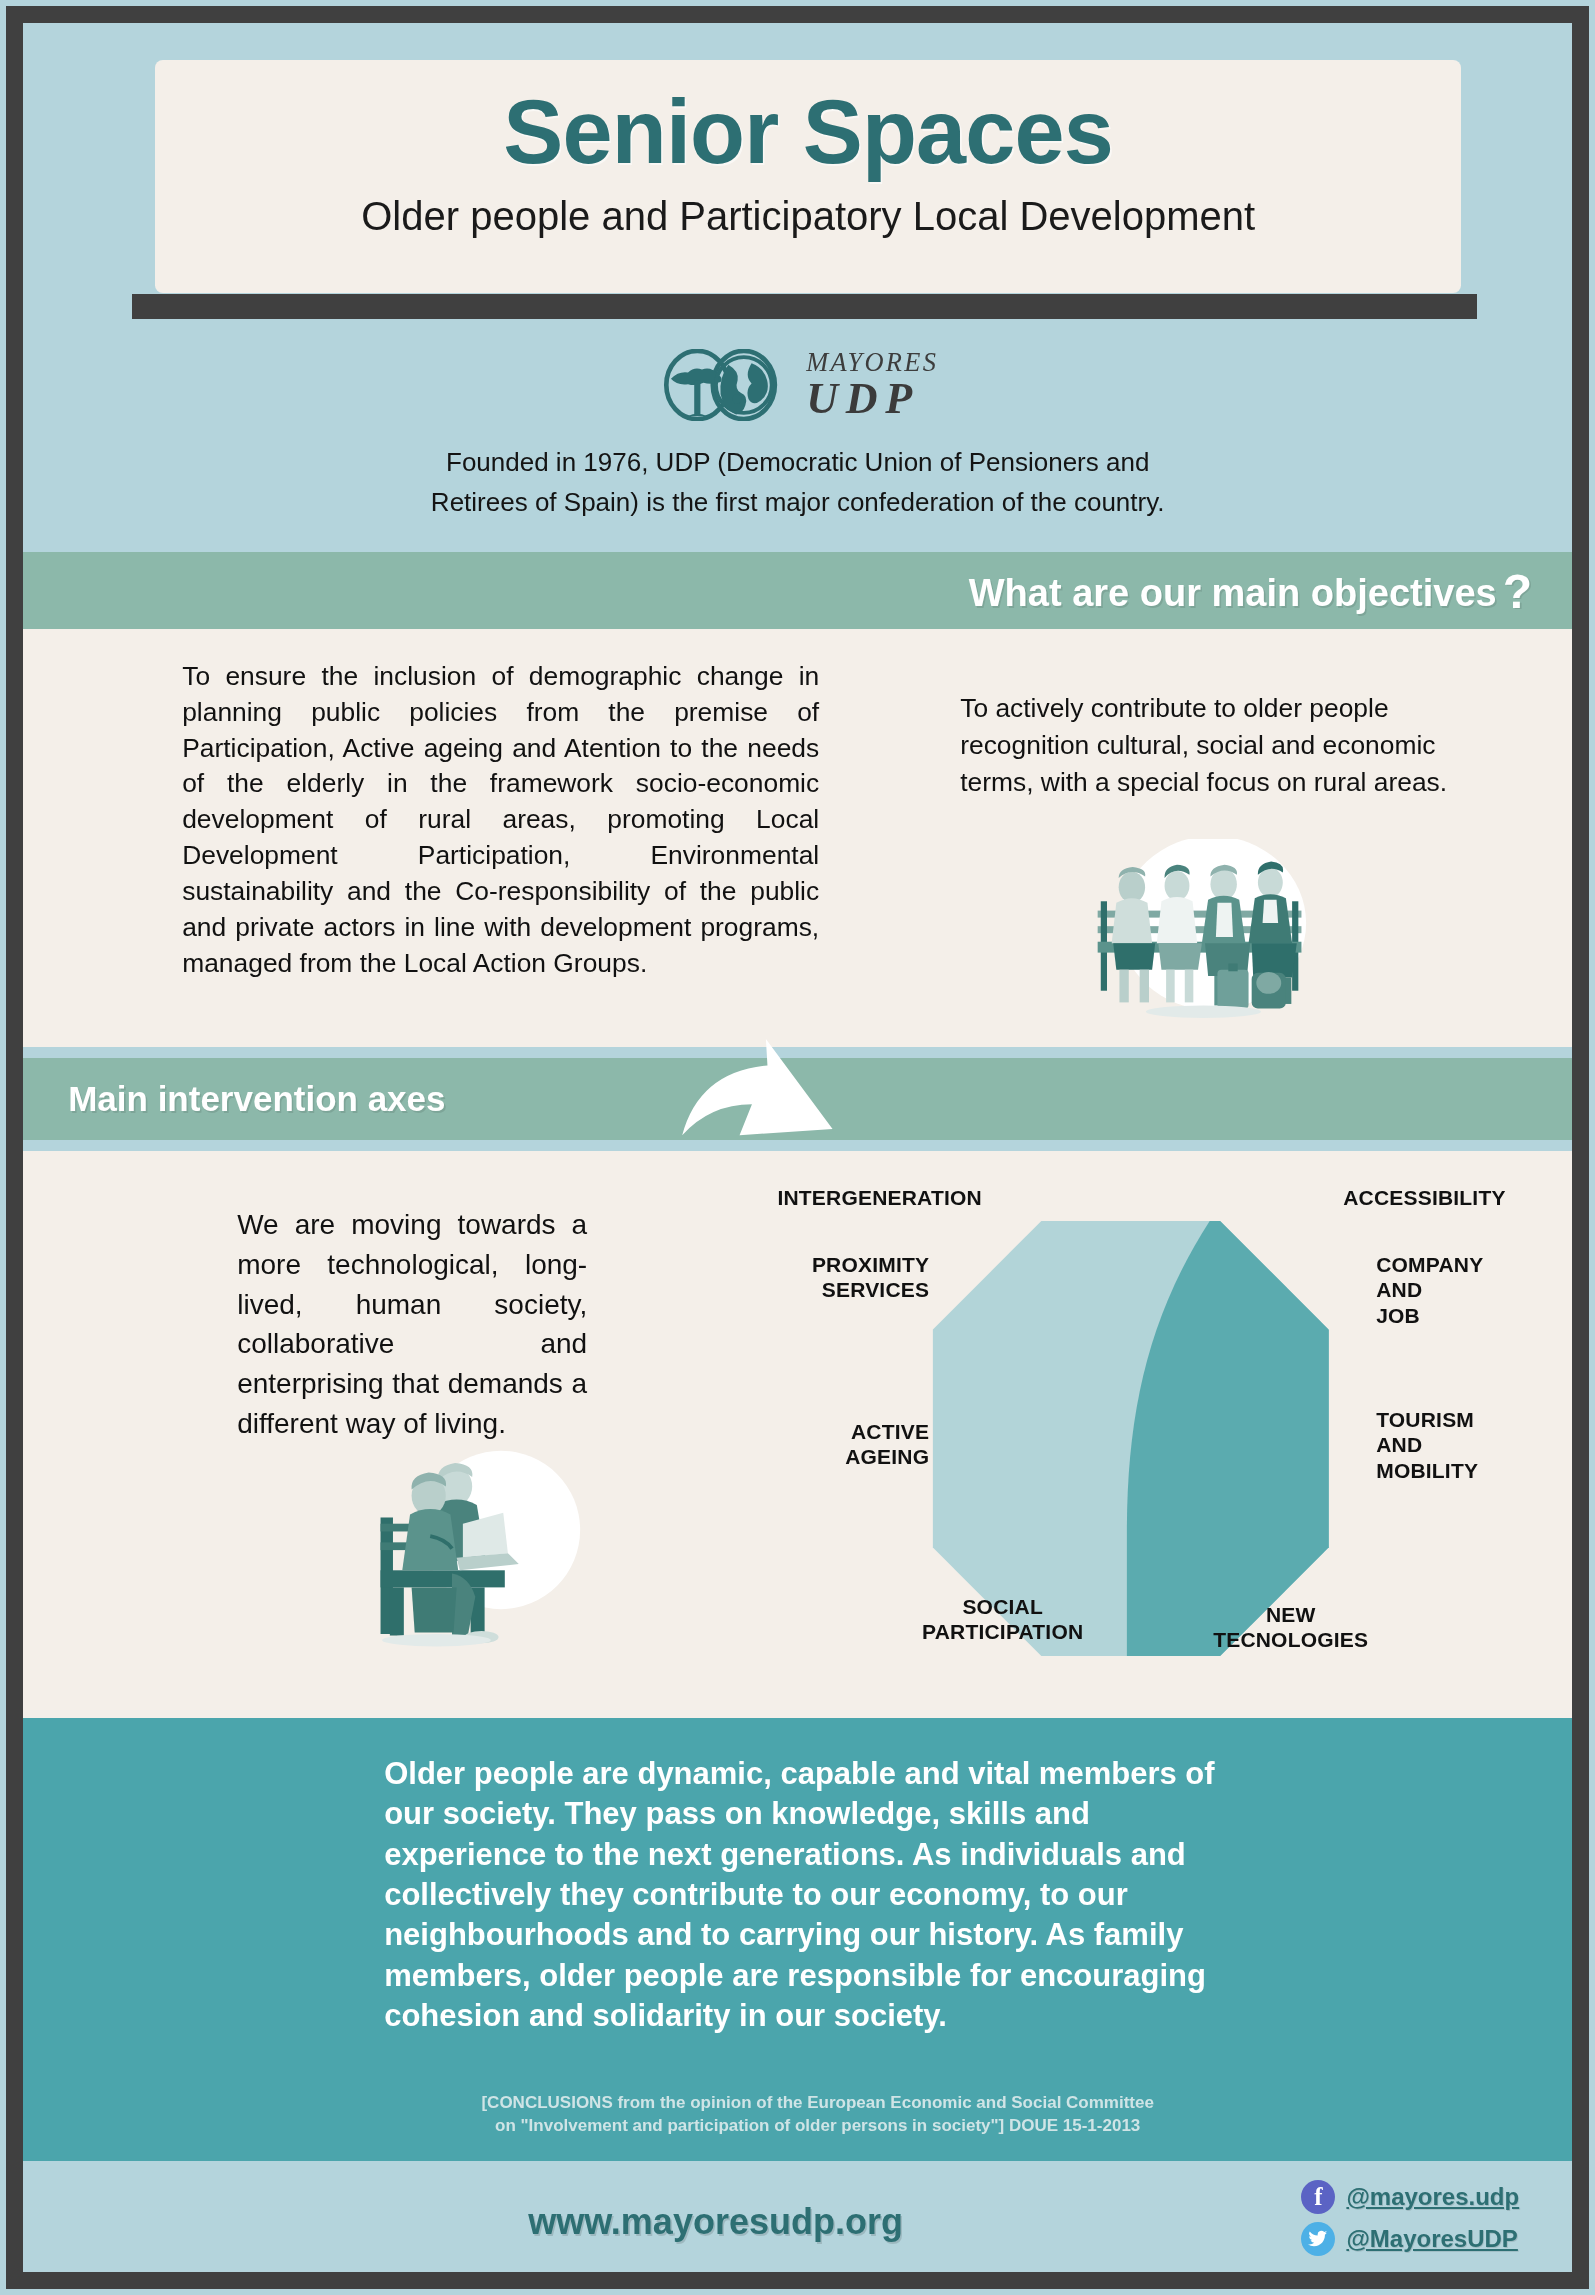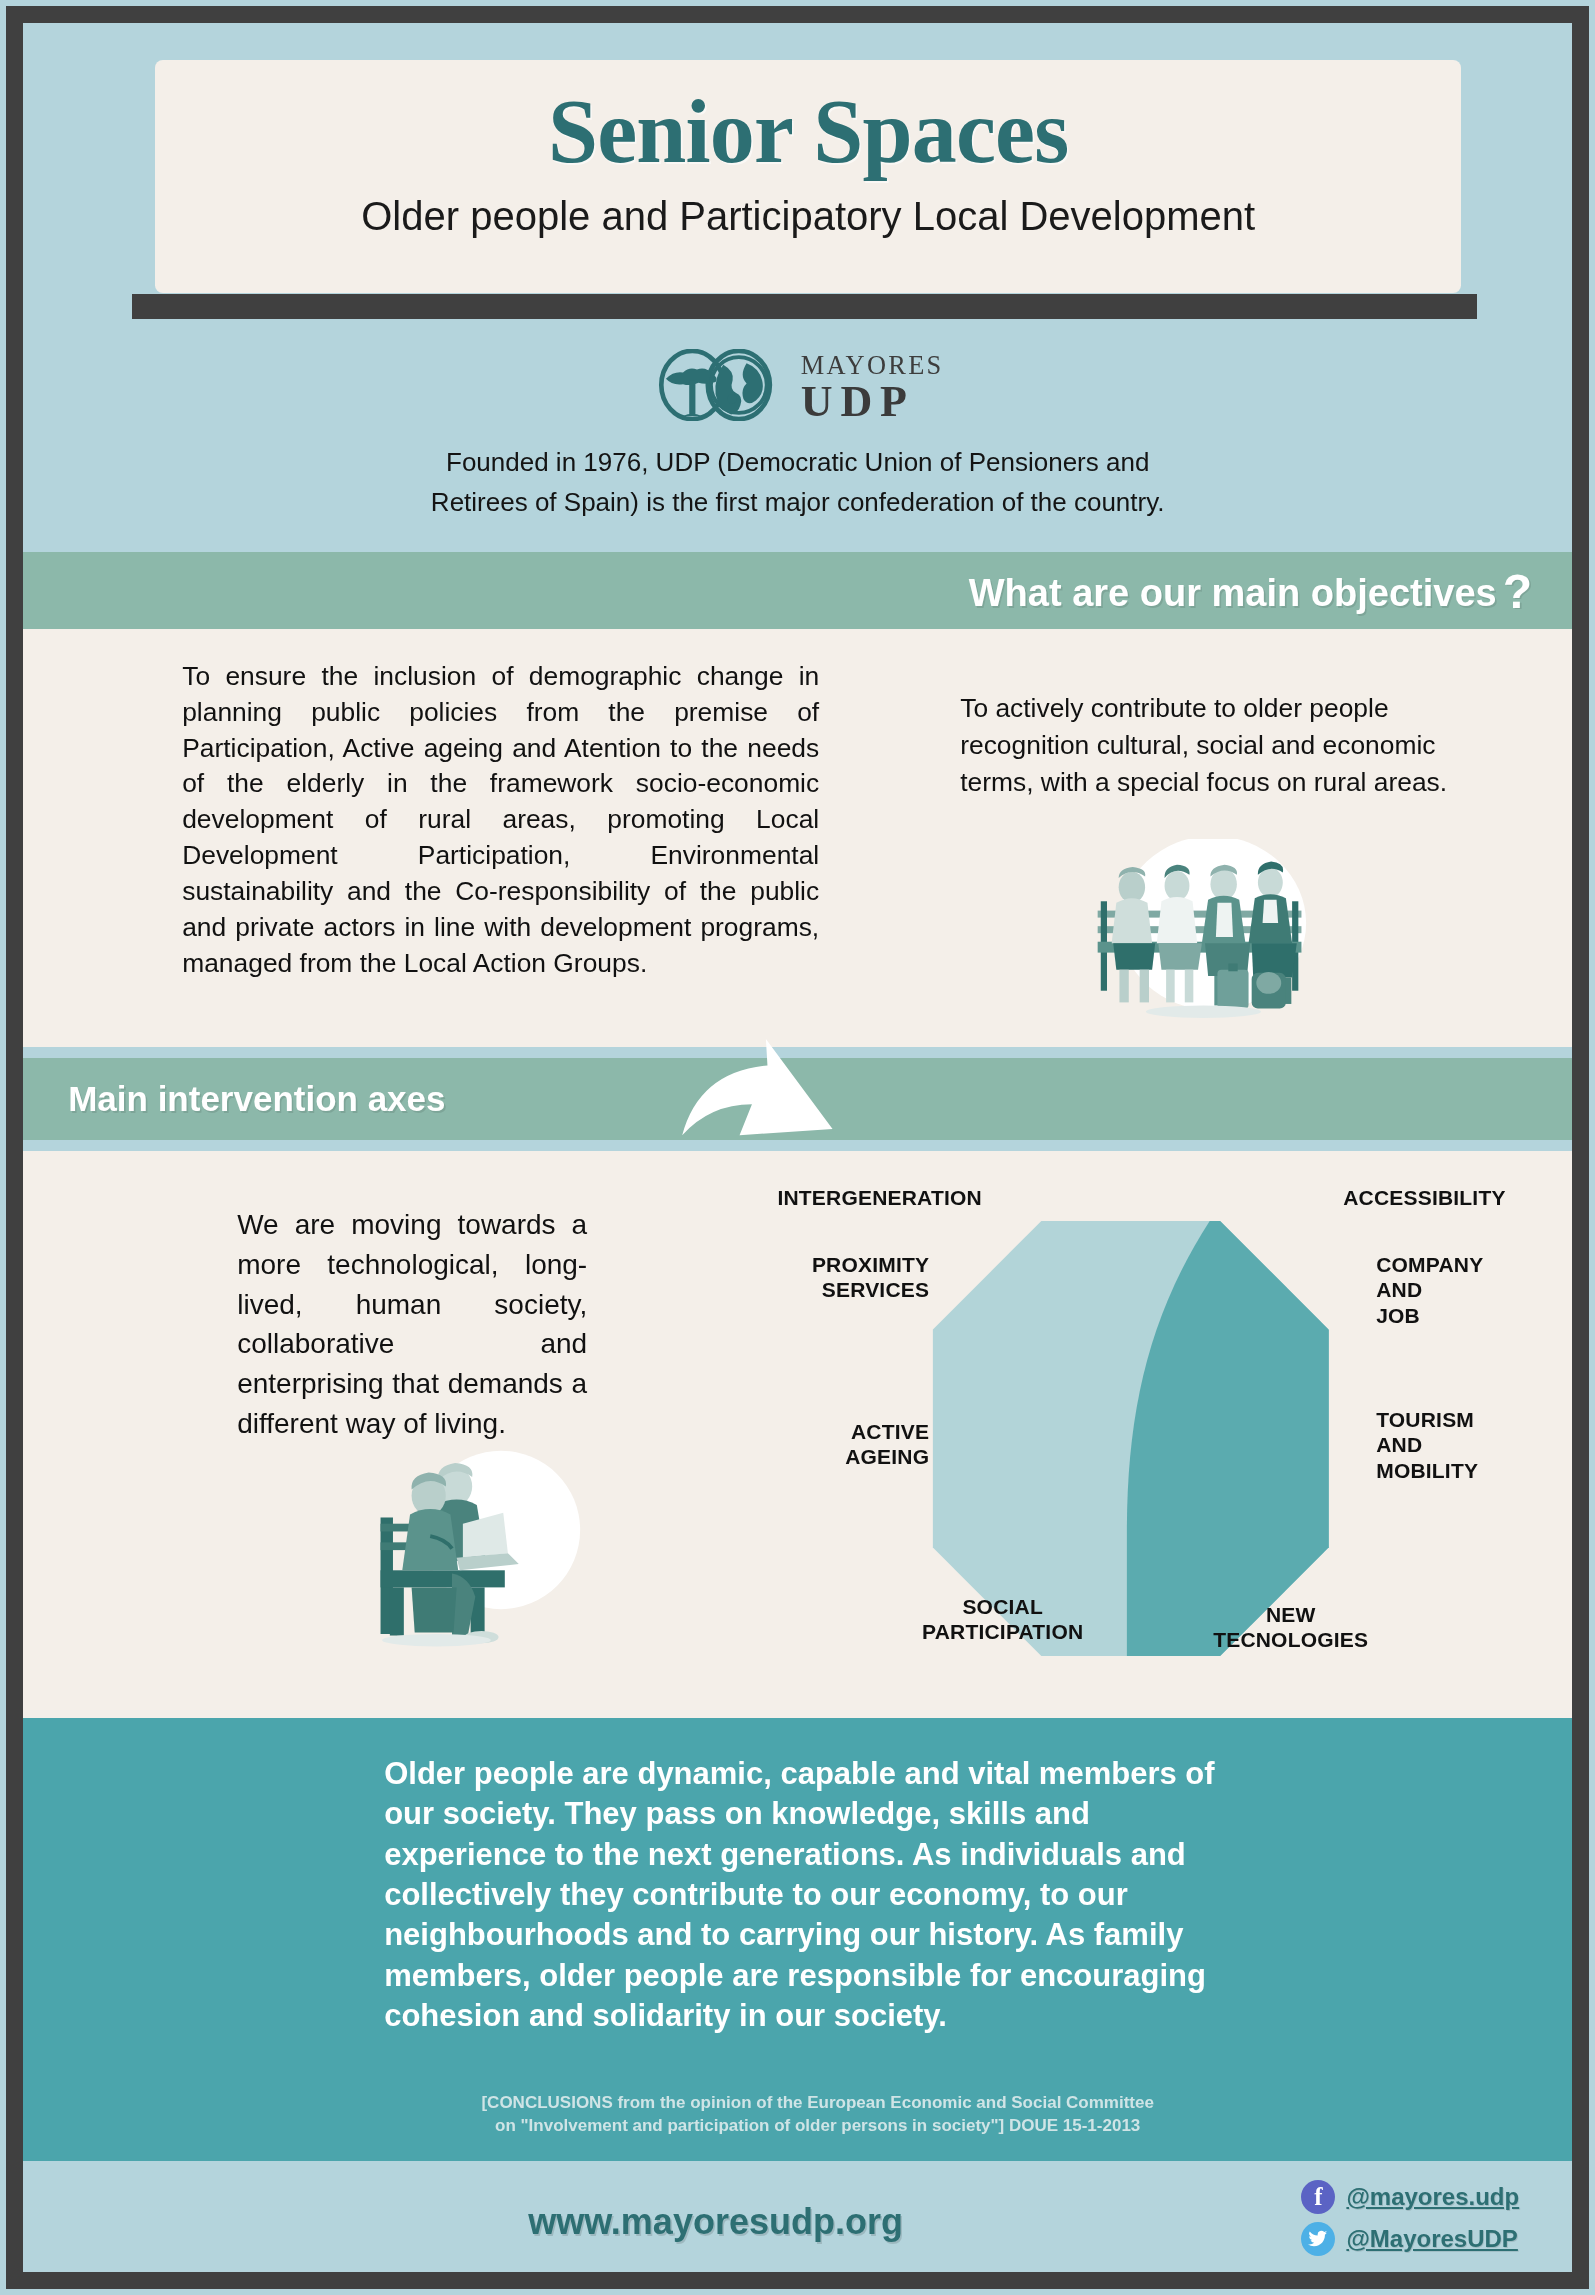--- a/index.html
+++ b/index.html
@@ -32,36 +32,35 @@
   .title-card{
     position:absolute;left:132px;top:37px;width:1306px;height:233px;
     background:#f4efe9;border-radius:7.8px;
     text-align:center;
   }
   .title-main{
     margin:0;padding-top:26.4px;
     font-size:90px;line-height:1.0;font-weight:bold;
     color:#2d6f73;letter-spacing:-0.8px;
     text-shadow:1.6px 1.6px 0 rgba(255,255,255,.55);
-    font-family:Liberation Serif, serif;
   }
   .title-sub{
     margin:0;padding-top:17px;
     font-size:40px;line-height:1.1;font-weight:normal;color:#1a1a1a;
   }
   .title-shadow{
     position:absolute;left:109px;top:271px;width:1345px;height:25px;
     background:#404040;
   }
   .logo-wrap{
     position:absolute;left:0;top:326px;width:100%;
     text-align:center;
   }
   .logo-row{
-    display:inline-flex;align-items:flex-end;gap:11px;
+    display:inline-flex;align-items:flex-start;gap:11px;font-style:italic;
   }
   .logo-mark{display:block;}
   .logo-text{display:flex;flex-direction:column;align-items:flex-start;line-height:1;}
   .logo-mayores{
     font-family:"Liberation Serif", serif;
     font-size:26.4px;color:#3d3d3d;letter-spacing:2.3px;
   }
   .logo-udp{
     font-family:"Liberation Serif", serif;
     font-size:44px;font-weight:bold;color:#3b3b3b;letter-spacing:7.8px;

